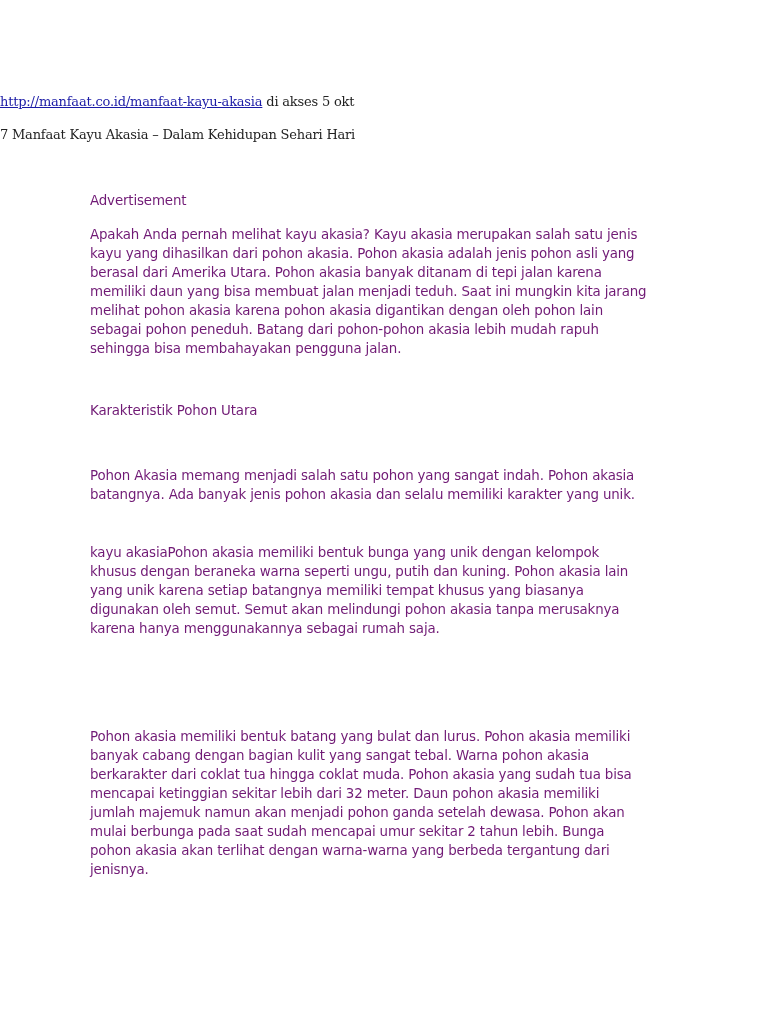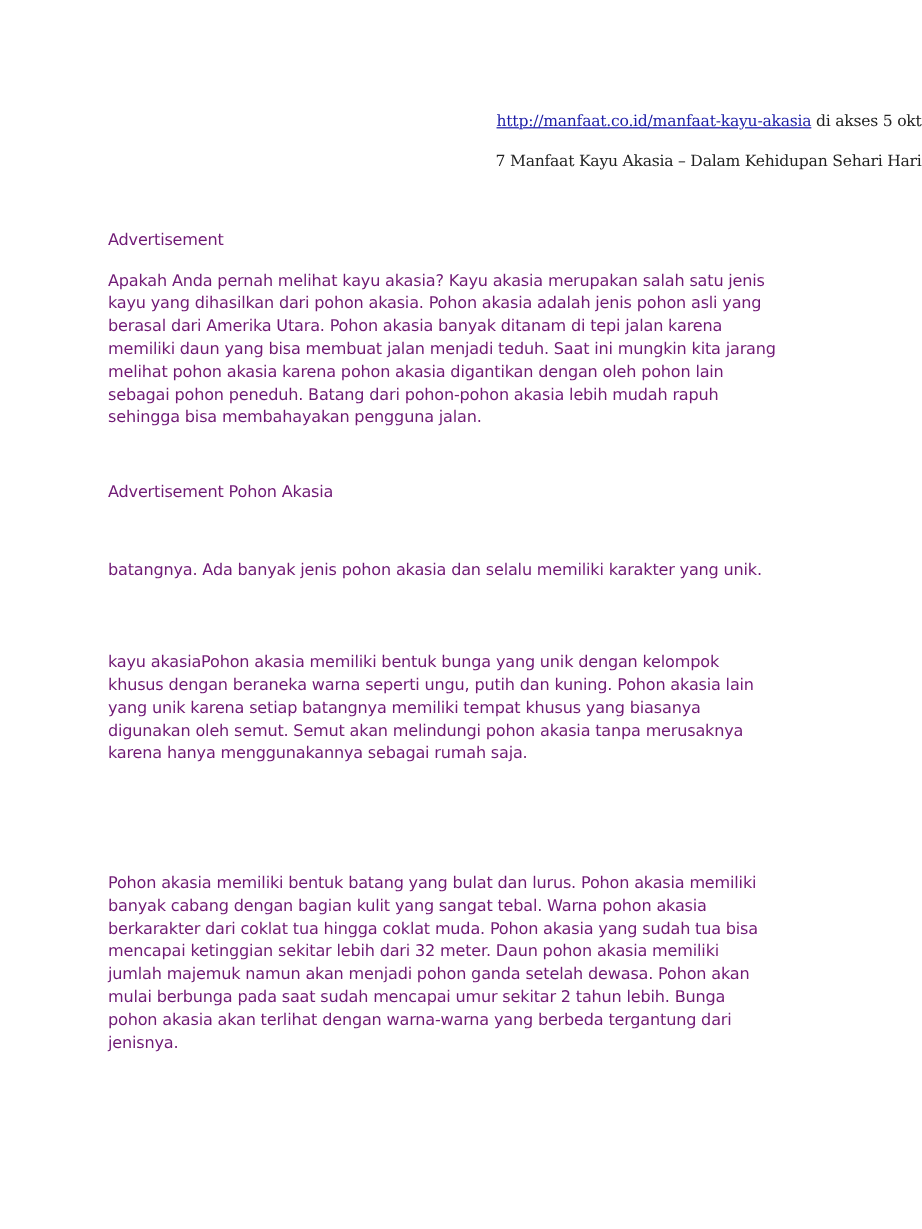--- a/index.html
+++ b/index.html
@@ -17,21 +17,21 @@
       position: absolute;
       left: 0; top: 0;
       width: 768px;
       height: 1024px;
       background: #ffffff;
     }
     .serif-line {
       position: absolute;
       left: 0;
       width: 768px;
-      text-align: right;
+      text-align: left;
       font-family: "DejaVu Serif", "Liberation Serif", serif;
       font-size: 13px;
       color: #222222;
       white-space: nowrap;
       letter-spacing: -0.2px;
     }
     .serif-line a {
       color: #1a1aa6;
       text-decoration: underline;
     }
@@ -69,24 +69,25 @@
     <span class="ln">Apakah Anda pernah melihat kayu akasia? Kayu akasia merupakan salah satu jenis</span>
     <span class="ln">kayu yang dihasilkan dari pohon akasia. Pohon akasia adalah jenis pohon asli yang</span>
     <span class="ln">berasal dari Amerika Utara. Pohon akasia banyak ditanam di tepi jalan karena</span>
     <span class="ln">memiliki daun yang bisa membuat jalan menjadi teduh. Saat ini mungkin kita jarang</span>
     <span class="ln">melihat pohon akasia karena pohon akasia digantikan dengan oleh pohon lain</span>
     <span class="ln">sebagai pohon peneduh. Batang dari pohon-pohon akasia lebih mudah rapuh</span>
     <span class="ln">sehingga bisa membahayakan pengguna jalan.</span>
   </div>
 
   <div class="block" style="top:401px;">
-    <span class="ln">Advertisement Pohon Akasia</span>
+    <span class="ln">Karakteristik Pohon Utara</span>
   </div>
 
   <div class="block" style="top:466px;">
+    <span class="ln">Pohon Akasia memang menjadi salah satu pohon yang sangat indah. Pohon akasia</span>
     <span class="ln">batangnya. Ada banyak jenis pohon akasia dan selalu memiliki karakter yang unik.</span>
   </div>
 
   <div class="block" style="top:543px;">
     <span class="ln">kayu akasiaPohon akasia memiliki bentuk bunga yang unik dengan kelompok</span>
     <span class="ln">khusus dengan beraneka warna seperti ungu, putih dan kuning. Pohon akasia lain</span>
     <span class="ln">yang unik karena setiap batangnya memiliki tempat khusus yang biasanya</span>
     <span class="ln">digunakan oleh semut. Semut akan melindungi pohon akasia tanpa merusaknya</span>
     <span class="ln">karena hanya menggunakannya sebagai rumah saja.</span>
   </div>

